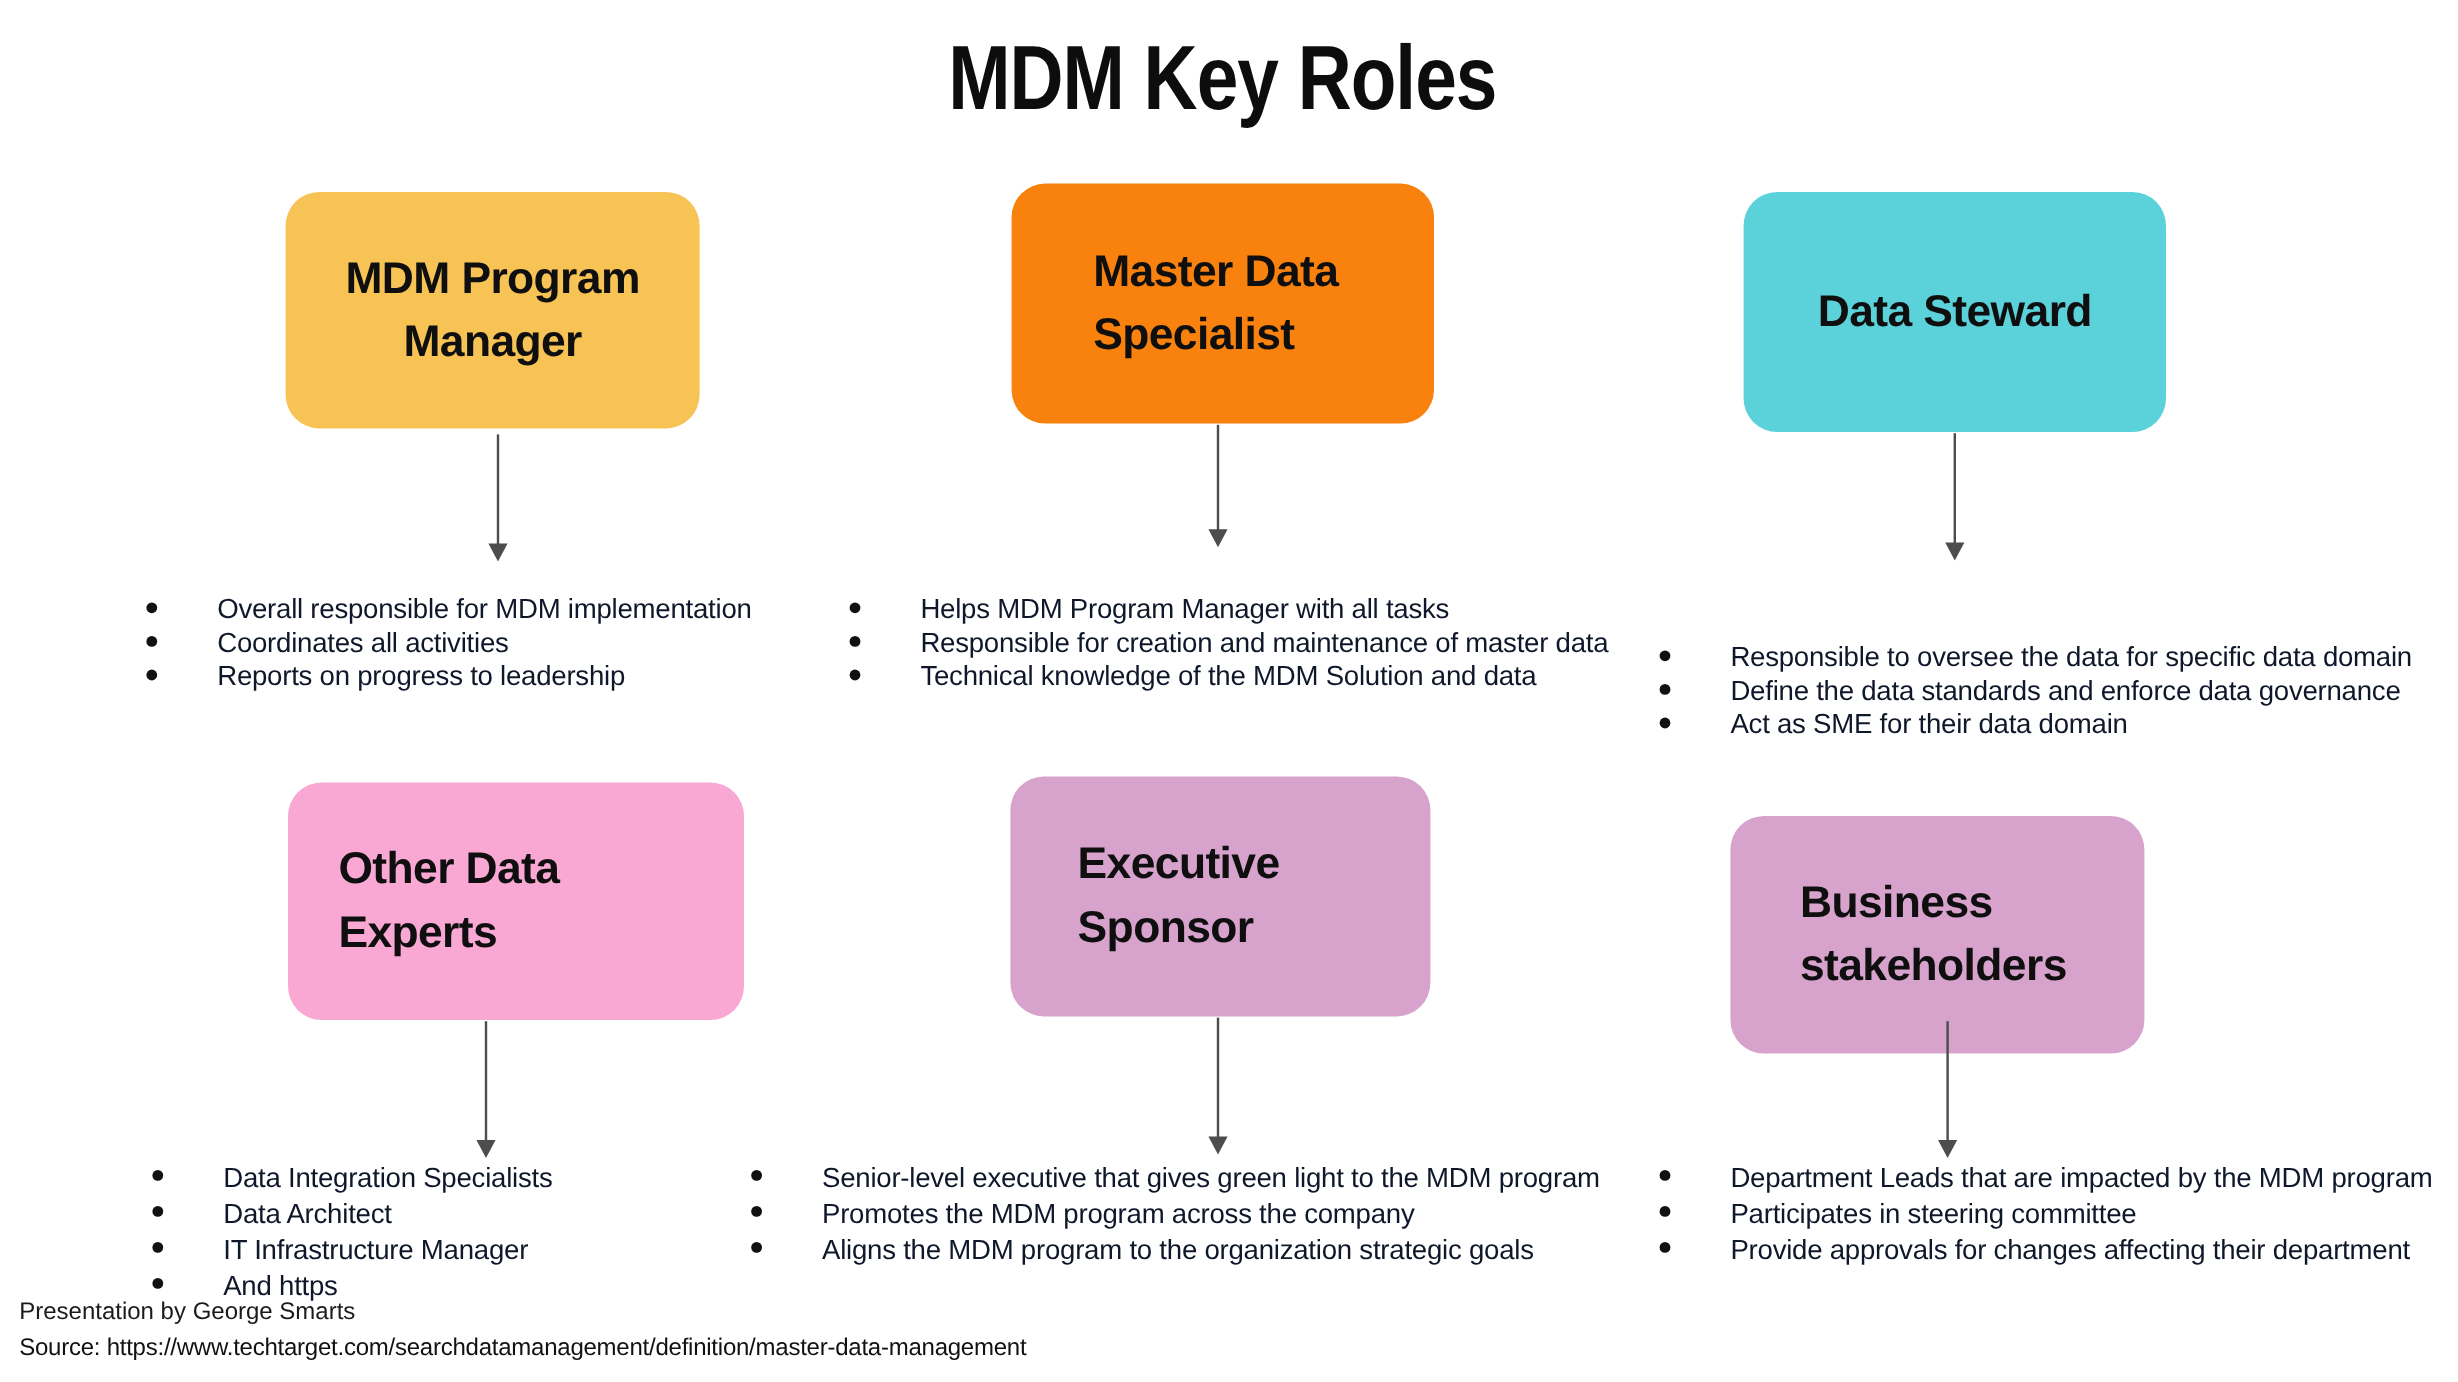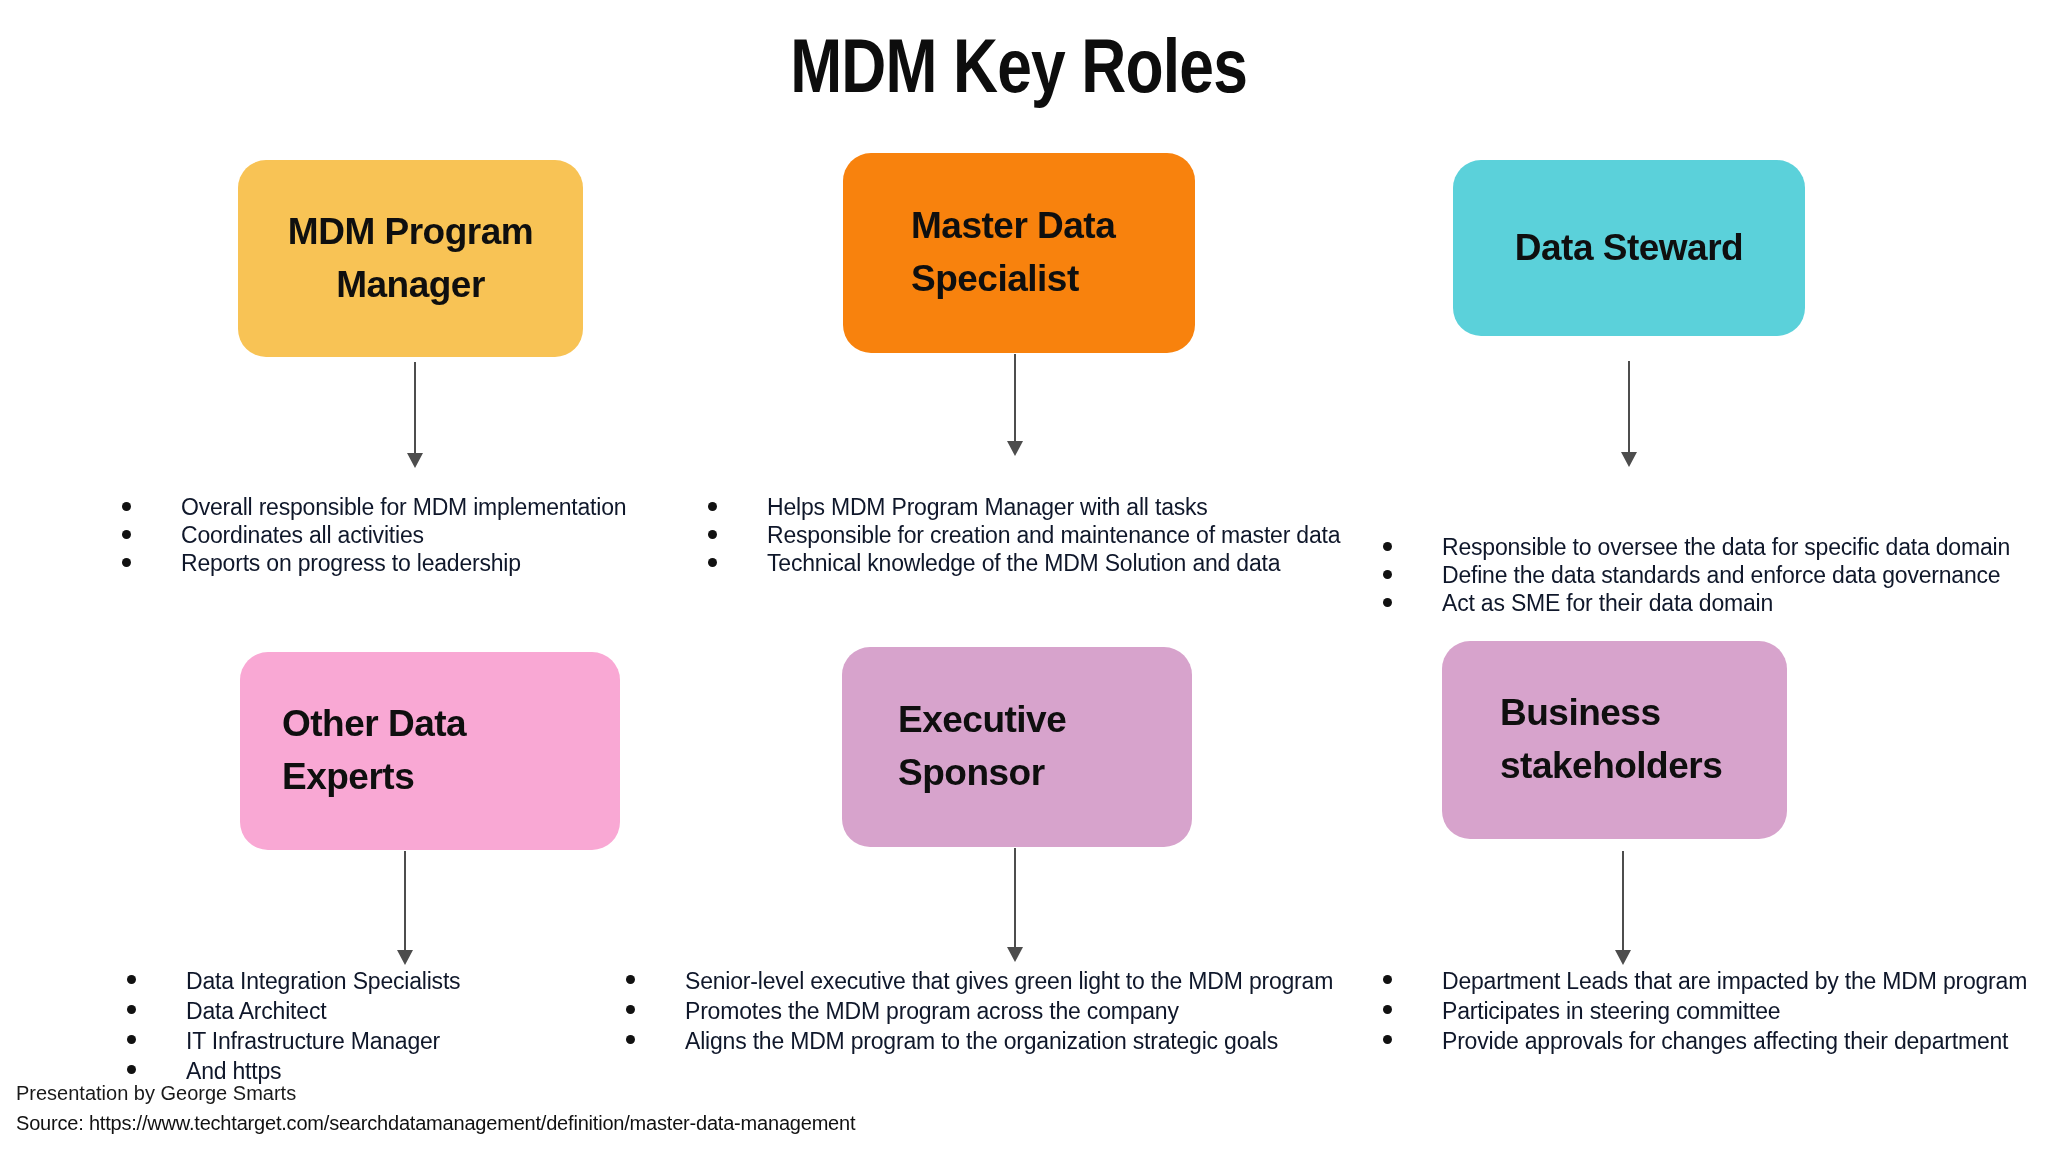--- a/index.html
+++ b/index.html
@@ -94,21 +94,21 @@
   </div>
 
   <div class="card center" style="left: 238px; top: 160px; width: 345px; height: 197px; background: rgb(248, 195, 85);">
     <div class="card-title">MDM Program Manager</div>
   </div>
 
   <div class="card left" style="left: 843px; top: 153px; width: 352px; height: 200px; padding-left: 68px; padding-right: 18px; background: rgb(248, 130, 13);">
     <div class="card-title">Master Data Specialist</div>
   </div>
 
-  <div class="card center" style="left: 1453px; top: 160px; width: 352px; height: 176px; background: rgb(91, 209, 218);">
+  <div class="card center" style="left: 1453px; top: 160px; width: 352px; height: 200px; background: rgb(91, 209, 218);">
     <div class="card-title">Data Steward</div>
   </div>
 
   <div class="arrow" style="left:414px; top:362px; height:92px;"></div>
   <div class="arrow" style="left:1014px; top:354px; height:88px;"></div>
   <div class="arrow" style="left:1628px; top:361px; height:92px;"></div>
 
   <ul class="bullets row1" style="left:122px; top:493px;">
     <li>Overall responsible for MDM implementation</li>
     <li>Coordinates all activities</li>
@@ -128,21 +128,21 @@
   </ul>
 
   <div class="card left" style="left: 240px; top: 652px; width: 380px; height: 198px; padding-left: 42px; padding-right: 18px; background: #f9a8d4;">
     <div class="card-title">Other Data Experts</div>
   </div>
 
   <div class="card left" style="left: 842px; top: 647px; width: 350px; height: 200px; padding-left: 56px; padding-right: 6px; background: rgb(215, 163, 204);">
     <div class="card-title">Executive Sponsor</div>
   </div>
 
-  <div class="card left" style="left: 1442px; top: 641px; width: 345px; height: 198px; padding-left: 58px; padding-right: 14px; background: rgb(215, 163, 204);">
+  <div class="card left" style="left: 1442px; top: 680px; width: 345px; height: 198px; padding-left: 58px; padding-right: 14px; background: rgb(215, 163, 204);">
     <div class="card-title">Business stakeholders</div>
   </div>
 
   <div class="arrow" style="left:404px; top:851px; height:100px;"></div>
   <div class="arrow" style="left:1014px; top:848px; height:100px;"></div>
   <div class="arrow" style="left:1622px; top:851px; height:100px;"></div>
 
   <ul class="bullets row2" style="left:127px; top:966px;">
     <li>Data Integration Specialists</li>
     <li>Data Architect</li>

